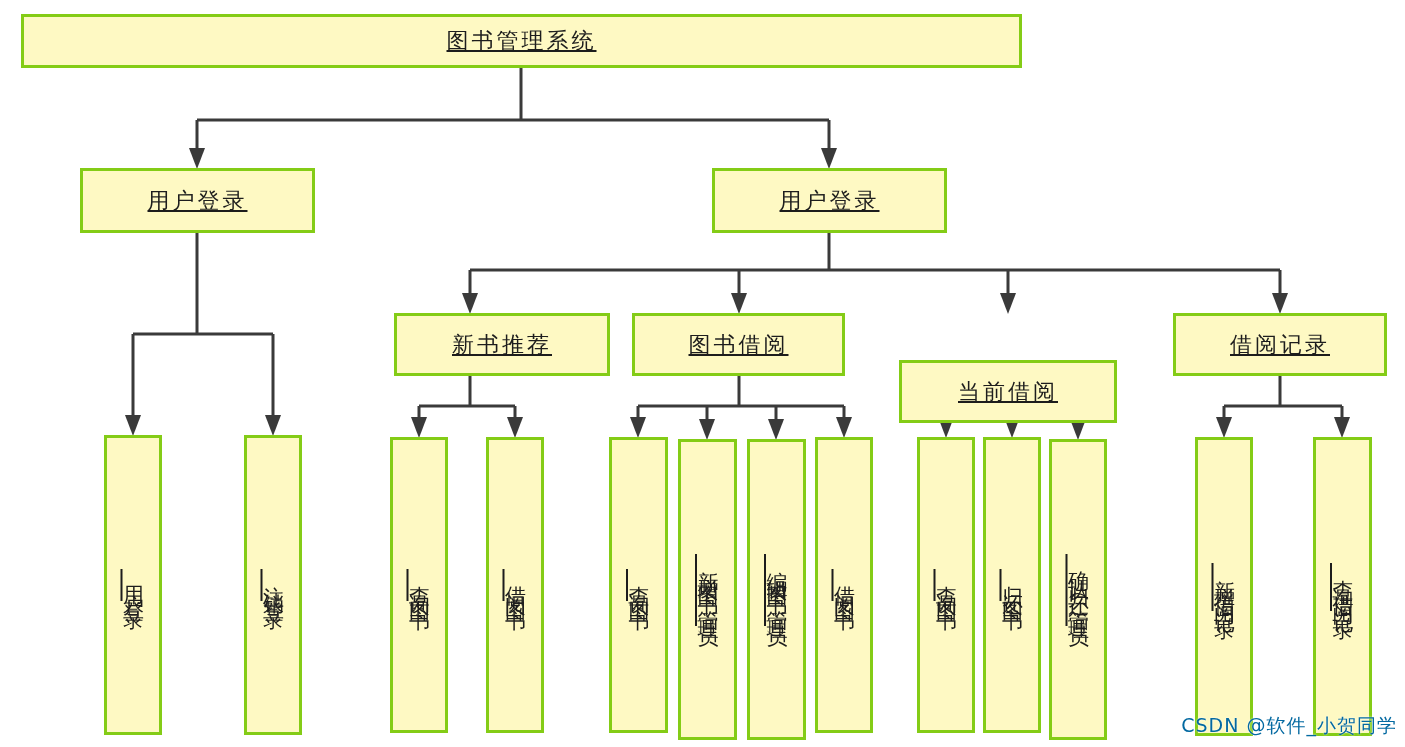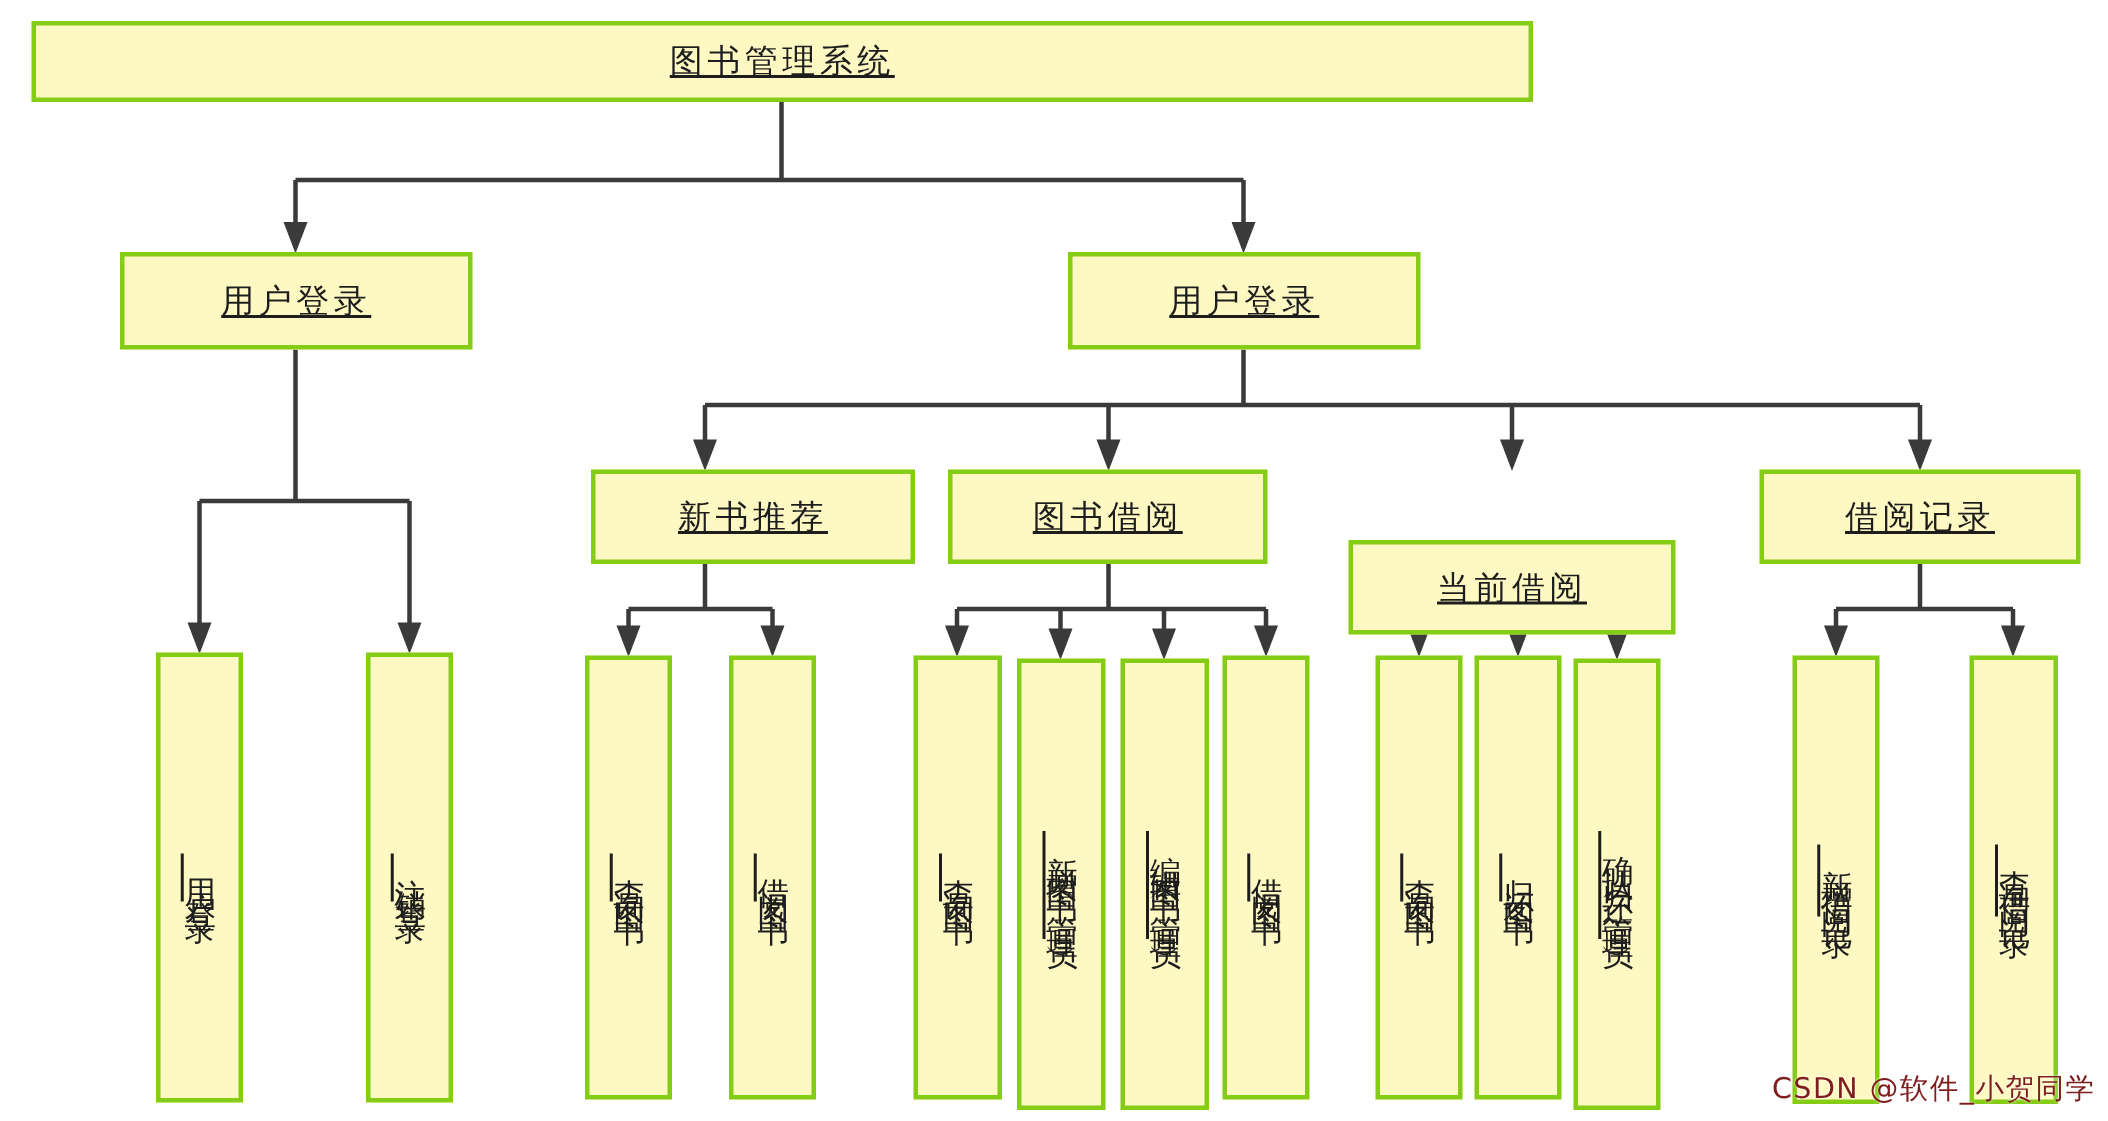--- a/index.html
+++ b/index.html
@@ -42,21 +42,21 @@
     white-space: normal;
     font-size: 21px;
     letter-spacing: 8px;
     line-height: 1;
   }
   .watermark {
     position: absolute;
     right: 8px;
     bottom: 8px;
     font-size: 19px;
-    color: #7f1d1d;
+    color: #0369a1;
     letter-spacing: 1px;
     text-shadow: 0 0 2px #ffffff;
   }
 </style>
 </head>
 <body>
 
 <div class="canvas">
 
   <svg class="connectors" viewBox="0 0 1405 747" xmlns="http://www.w3.org/2000/svg">

